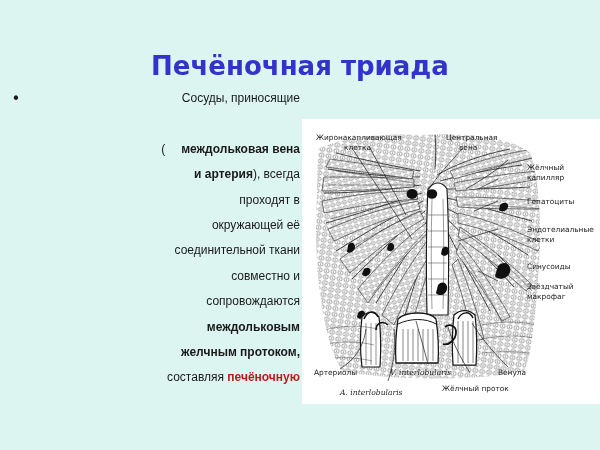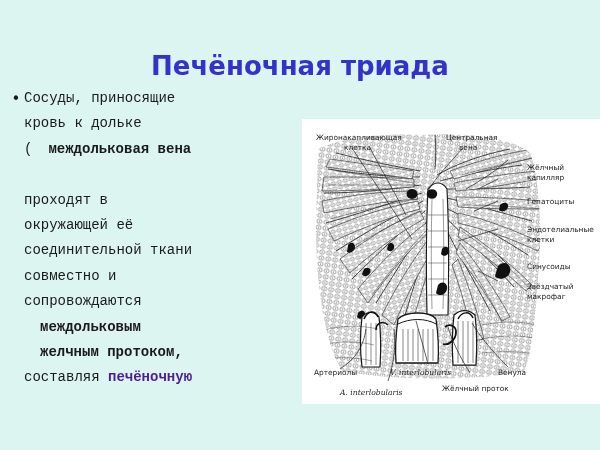--- a/index.html
+++ b/index.html
@@ -48,28 +48,28 @@
     width: 16px;
     flex: 0 0 16px;
     text-align: center;
     color: #1a1a1a;
     font-size: 15px;
     line-height: 25px;
     padding-top: 1px;
   }
   .bullet-text {
     flex: 1 1 auto;
-    text-align: left;
+    text-align: right;
     color: #1a1a1a;
-    font-size: 14px;
+    font-size: 12px;
     line-height: 25.4px;
-    font-family: Liberation Mono, monospace;
+    font-family: Liberation Sans, sans-serif;
   }
   .b { font-weight: bold; margin-left: 16px; }
-  .blue { color: #4c1d95; font-weight: bold; }
+  .blue { color: #b91c1c; font-weight: bold; }
   
   #figure-panel {
     position: absolute;
     left: 302px;
     top: 119px;
     width: 336px;
     height: 285px;
     background: #1d4ed8;
     overflow: hidden;
   }
@@ -100,23 +100,23 @@
 
 <div id="slide" style="background: rgb(221, 245, 240);">
 
   <div id="slide-title">Печёночная триада</div>
 
   <div id="body-block">
     <div class="bullet-row">
       <div class="bullet-dot">•</div>
       <div class="bullet-text">
         <span><span>Сосуды, приносящие</span></span><br>
-        <span><span>кровь к дольке</span></span><br>
+        <br>
         <span><span>(</span><span class="b">междольковая вена</span></span><br>
-        <br>
+        <span><span class="b">и артерия</span><span>), всегда</span></span><br>
         <span><span>проходят в</span></span><br>
         <span><span>окружающей её</span></span><br>
         <span><span>соединительной ткани</span></span><br>
         <span><span>совместно и</span></span><br>
         <span><span>сопровождаются</span></span><br>
         <span><span class="b">междольковым</span></span><br>
         <span><span class="b">желчным протоком,</span></span><br>
         <span><span>составляя </span><span class="blue">печёночную</span></span><br>
       </div>
     </div>

